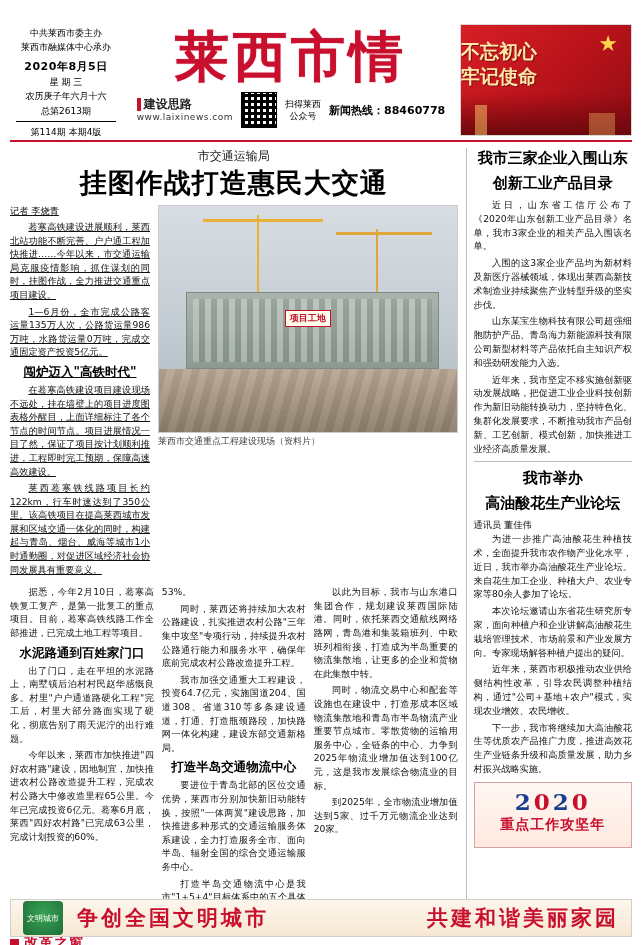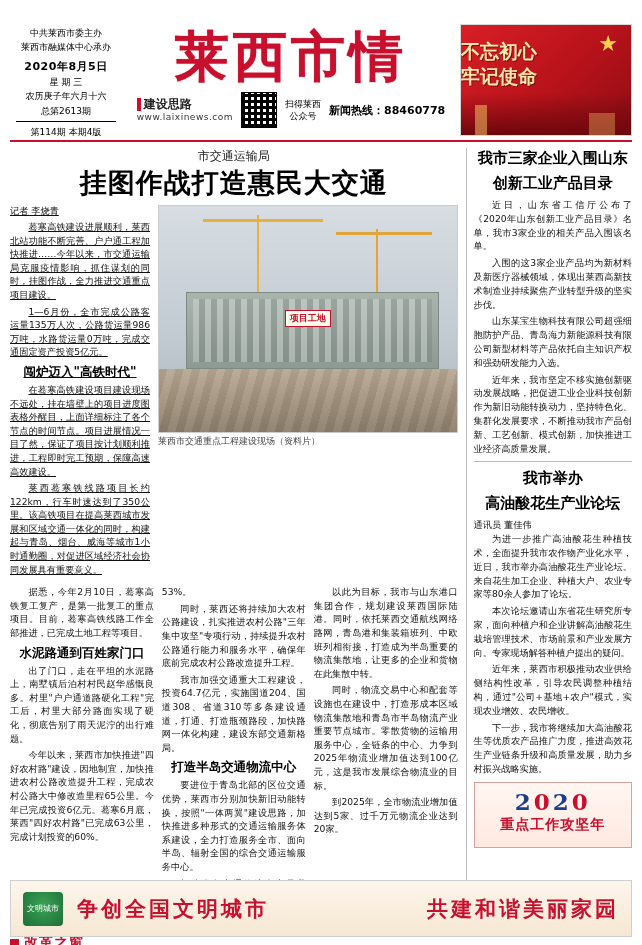--- a/index.html
+++ b/index.html
@@ -106,21 +106,21 @@
   .badge2020 .tag{margin-top:2px;font-family:"DejaVu Serif",serif;font-weight:bold;font-size:14px;color:#c8102e;letter-spacing:1px;}
 
   
   .sect{margin-top:8px;border-top:1px solid #999;padding-top:5px;display:flex;align-items:center;gap:5px;}
   .sect .sq{width:9px;height:9px;background:#c8102e;}
   .sect .nm{font-family:"DejaVu Serif",serif;font-weight:bold;font-size:14px;color:#c8102e;letter-spacing:1px;}
   .kicker2{text-align:center;font-size:11.5px;color:#222;}
 
   
   .footer{
-    position:absolute;left:10px;right:10px;bottom:8px;height:57px;
+    position:absolute;left:10px;right:10px;bottom:8px;height:38px;
     border:1px solid #cfcfcf;background:linear-gradient(180deg,#fdf6ec,#f6e7d2);
     display:flex;align-items:center;gap:14px;padding:0 12px;box-sizing:border-box;
   }
   .footer .logo{width:40px;height:34px;border-radius:4px;background:radial-gradient(circle at 50% 40%,#3aa355,#1d6e38);color:#fff;font-size:8px;display:flex;align-items:center;justify-content:center;text-align:center;line-height:9px;}
   .footer .f1,.footer .f2{font-family:"DejaVu Serif",serif;font-weight:bold;font-size:21px;color:#c8102e;letter-spacing:3px;}
   .footer .f2{color:#c8102e;text-align:center;}
   .footer .sp{flex:1;}
 </style>
 </head>
 <body>

